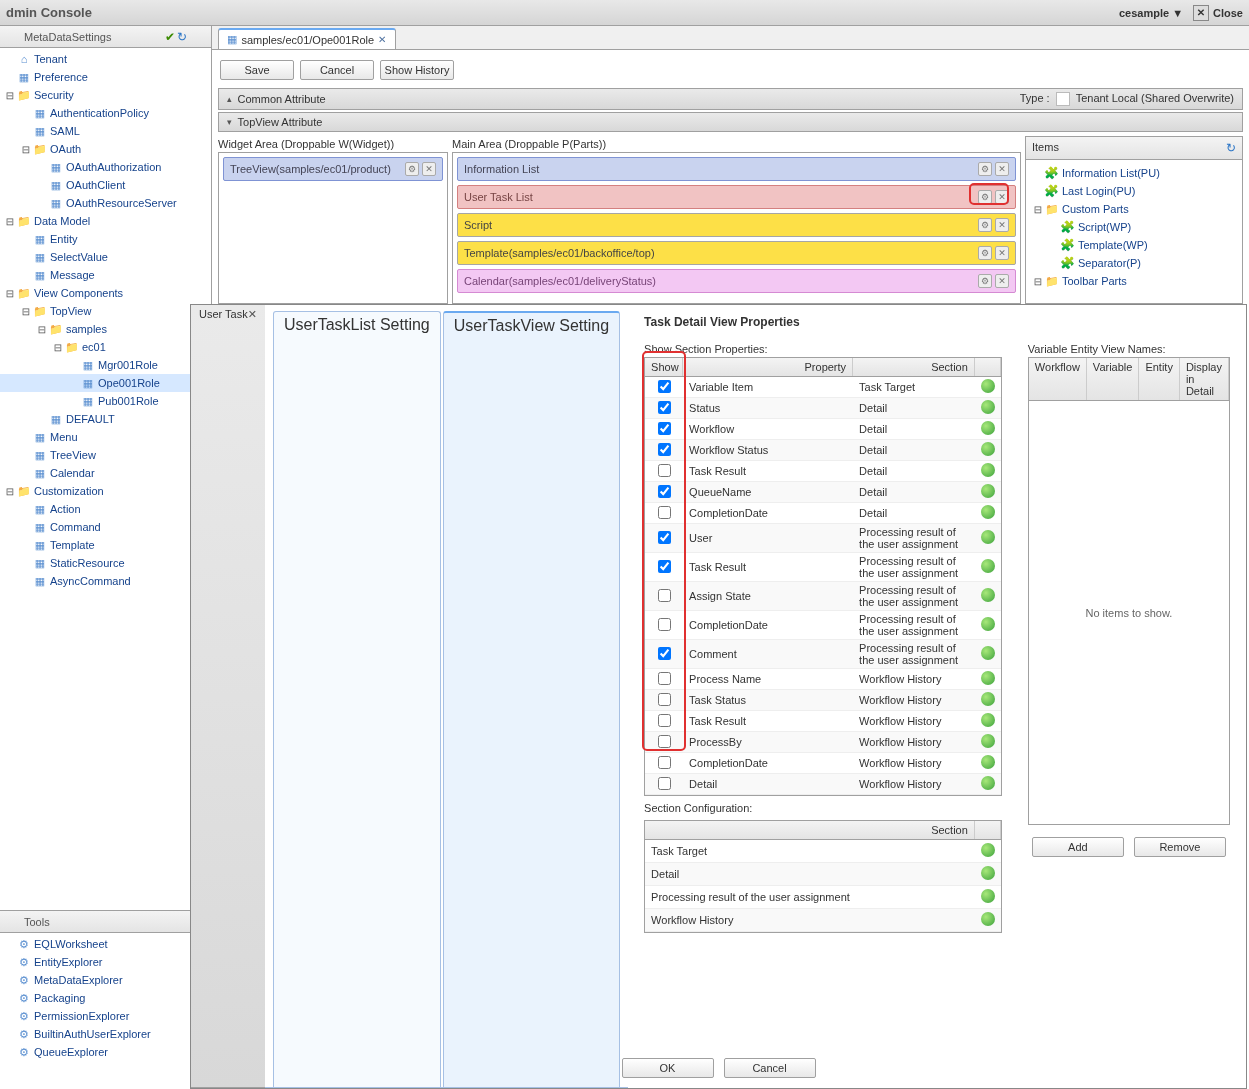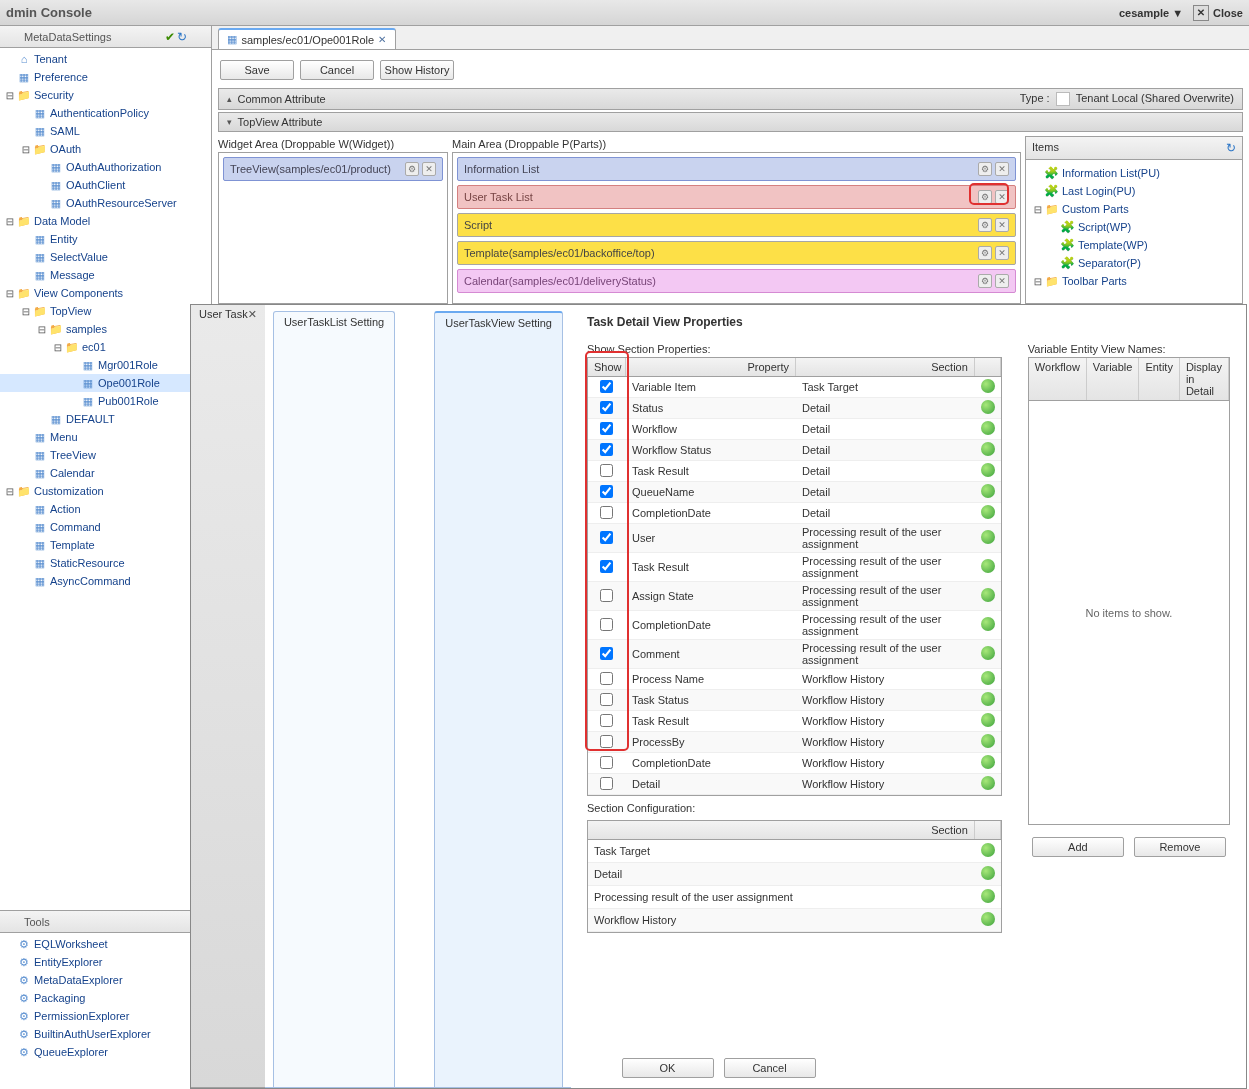--- a/index.html
+++ b/index.html
@@ -61,22 +61,22 @@
 
 .items-head { background: linear-gradient(#f4f4f4,#e4e4e4); border-bottom: 1px solid #a0a0a0; padding: 4px 6px; display:flex; justify-content:space-between;}
 .items-body { padding: 4px 2px; }
 .puzzle { color:#4aa04a; font-size:12px;}
 
 
 .dialog { position: absolute; left: 190px; top: 304px; right: 2px; bottom: 0; background: #fff; border: 1px solid #888; display: flex; flex-direction: row; }
 .dialog-head { background: linear-gradient(#eaeaea,#d8d8d8); border-bottom: 1px solid #a0a0a0; padding: 3px 8px; font-size: 11px; display: flex; justify-content: space-between; }
 .dialog-head .x { color:#555; cursor:pointer;}
 .innertabs { display: flex; gap: 2px; padding: 6px 8px 0; border-bottom: 1px solid #a6c0e4; }
-.innertab { border: 1px solid #a6c0e4; border-bottom: none; padding: 4px 10px; font-size: 11px; background: #f6fafe; border-radius: 3px 3px 0 0; cursor:pointer;}
-.innertab.active { background: #eaf3fd; border-top: 2px solid #6aa9f0; margin-left: 37px; }
+.innertab { border: 1px solid #a6c0e4; border-bottom: none; padding: 4px 10px; font-size: 16px; background: #f6fafe; border-radius: 3px 3px 0 0; cursor:pointer;}
+.innertab.active { background: #eaf3fd; border-top: 2px solid #6aa9f0; }
 .dialog-body { flex: 1; padding: 10px 16px 60px; overflow: auto; }
 .dialog-body h4 { font-size: 12px; font-weight: bold; margin-bottom: 8px; }
 .sub-label { font-size: 11px; margin: 6px 0 2px; }
 .cols2 { display: flex; gap: 26px; }
 .leftcol { width: 440px; }
 .rightcol { flex: 1; }
 
 .grid { border: 1px solid #a0a0a0; }
 .grid-head { display: flex; background: linear-gradient(#f4f4f4,#e4e4e4); border-bottom: 1px solid #a0a0a0; text-align: right; }
 .gh { padding: 3px 6px; border-right: 1px solid #ccc; font-size: 11px; }

